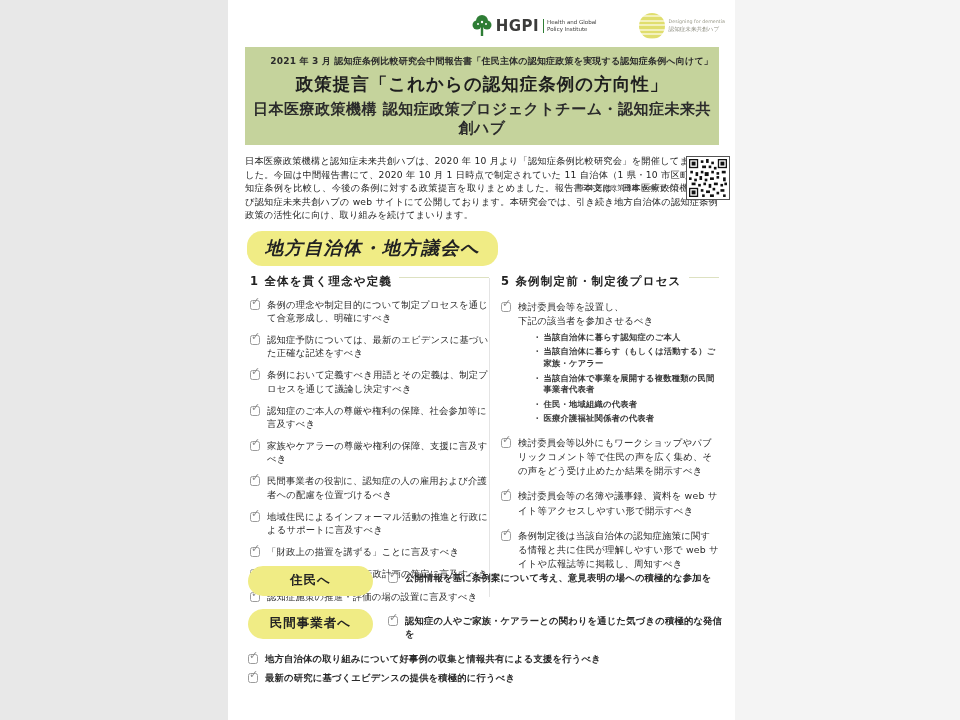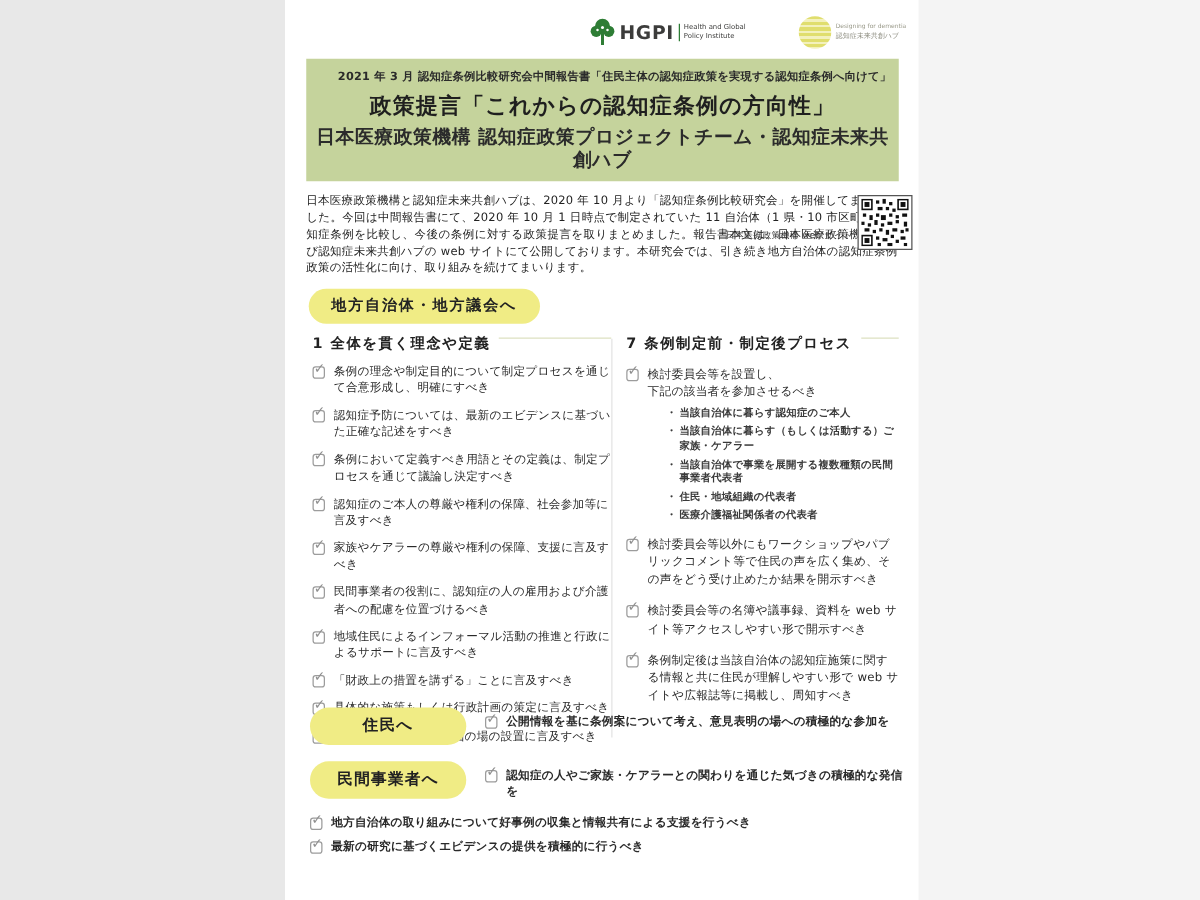--- a/index.html
+++ b/index.html
@@ -30,21 +30,21 @@
   .intro { margin:9px 17px 0 17px; font-size:9.2px; line-height:1.47; text-align:justify; letter-spacing:0.2px; color:#222; }
 
   
   .qr-wrap { position:absolute; top:156px; right:5px; display:flex; align-items:flex-end; gap:4px; }
   .qr-label { font-size:7px; font-weight:normal; color:#333; margin-bottom:7px; letter-spacing:0.3px; }
   .qr-box { width:44px; height:44px; border:1px solid #555; background:#fff; padding:2px; }
 
   
   .pill-row { margin:9px 0 0 19px; }
   .pill-main { display:inline-block; background:#f0ec85; border-radius:15px; padding:5px 18px 6px;
-    font-size:12px; font-weight:bold; color:#222; letter-spacing:1.5px; }
+    font-size:18px; font-weight:bold; color:#222; letter-spacing:1.5px;font-style:italic; }
 
   
   .columns { display:flex; margin:8px 16px 0 22px; }
   .col-left { width:239px; }
   .col-divider { width:1px; background:#e4e4e4; margin:4px 0 6px 0; }
   .col-right { flex:1; padding-left:11px; }
   .col-header { display:flex; align-items:flex-start; gap:7px; font-size:11.5px; font-weight:bold; color:#222; letter-spacing:1.2px; }
   .col-header .rule { flex:1; border-top:1px solid #dde1c1; margin-top:3px; }
   .sub-header { margin-top:15px; }
 
@@ -241,21 +241,21 @@
             <span class="tick">✓</span>
           </span>
         <span>認知症施策の推進・評価の場の設置に言及すべき</span>
       </div>
     </div>
 
     <div class="col-divider"></div>
 
     <div class="col-right">
       <div class="col-header">
-        <span>7 条例制定前・制定後プロセス</span>
+        <span>5 条例制定前・制定後プロセス</span>
         <span class="rule"></span>
       </div>
 
       <div class="check-item">
         <span class="cb">
             <span class="tick">✓</span>
           </span>
         <span class="pre">検討委員会等を設置し、
 下記の該当者を参加させるべき</span>
       </div>

